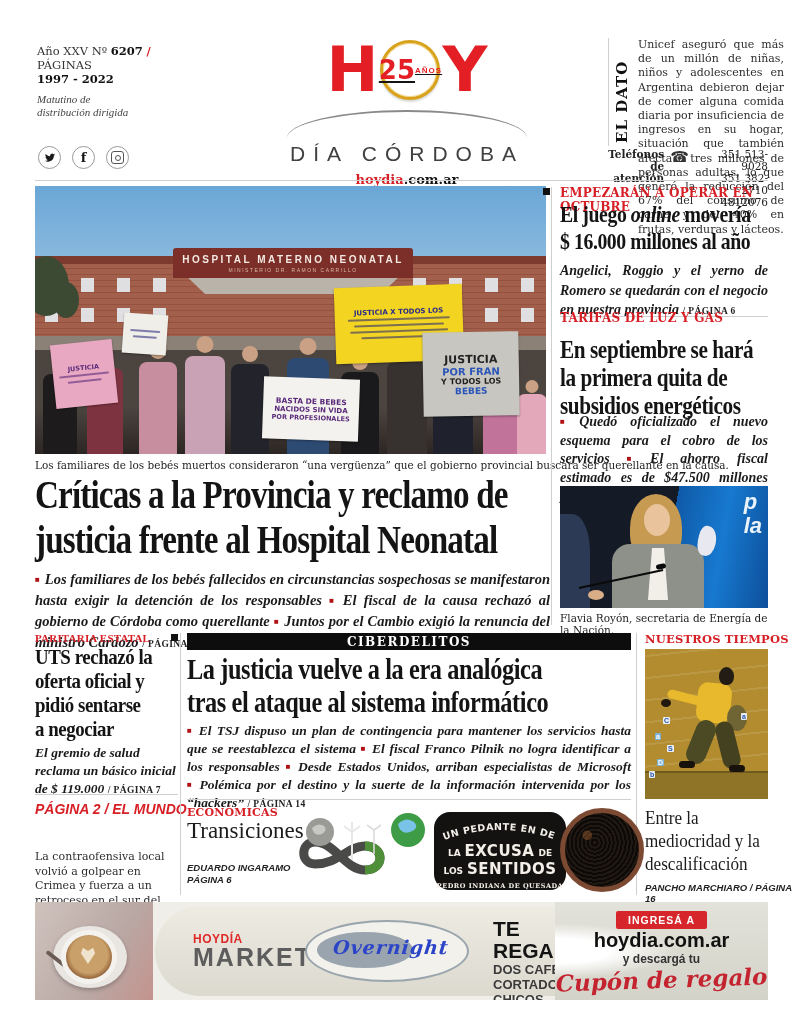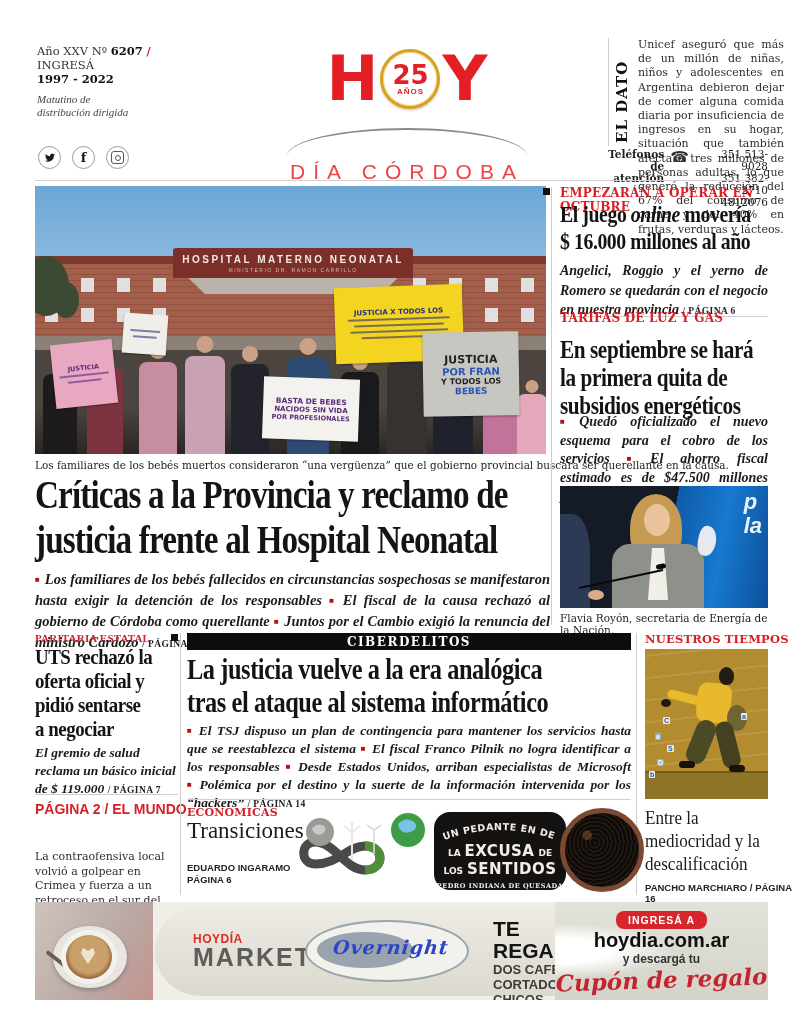--- a/index.html
+++ b/index.html
@@ -7,39 +7,39 @@
         font-family:"Liberation Serif",serif;color:#141414;}
   .abs{position:absolute;}
   .hr{position:absolute;height:1px;background:#cfcfcf;}
   .vr{position:absolute;width:1px;background:#cfcfcf;}
   .sqmark{position:absolute;width:7px;height:7px;background:#111;}
   .kicker{font-family:"DejaVu Serif",serif;font-weight:bold;color:#d71f26;font-size:12px;letter-spacing:.2px;}
   .headline{font-weight:bold;letter-spacing:-0.5px;transform-origin:left top;}
   .deck{font-style:italic;font-weight:600;text-align:justify;color:#1a1a1a;}
   .seg::before{content:"■";color:#b01116;font-style:normal;font-size:8px;vertical-align:2px;margin-right:5px;}
   .pageref{font-style:normal;font-weight:bold;font-size:9.5px;letter-spacing:.4px;color:#222;}
-  .sans{font-family:"Liberation Sans",sans-serif;}
+  .sans{font-family:"Liberation Sans",sans-serif;font-style:italic;}
   
   .hdr-date{font-family:"DejaVu Serif",serif;font-weight:bold;font-size:12.5px;line-height:15px;}
   .hdr-ed{font-family:"DejaVu Serif",serif;font-size:11.5px;line-height:14px;color:#333;margin-top:6px;}
   .hdr-ed b{color:#111;}
   .hdr-ed .slash{color:#d71f26;font-weight:bold;}
   .hdr-mat{font-style:italic;font-size:11px;line-height:13px;color:#444;margin-top:7px;}
   .hdr-sub{font-family:"DejaVu Serif",serif;font-weight:bold;font-size:12px;margin-top:8px;}
   .soc{width:21px;height:21px;border:1px solid #9a9a9a;border-radius:50%;display:inline-flex;
        align-items:center;justify-content:center;margin-right:7px;vertical-align:middle;}
   .logo-row{display:flex;align-items:center;justify-content:center;}
   .logo-letter{font-family:"DejaVu Sans",sans-serif;font-weight:bold;font-size:62px;color:#e31e24;line-height:60px;}
   .logo-circ{width:54px;height:54px;border-radius:50%;border:3px solid #d8a21c;
              box-shadow:inset 0 0 0 1px #f3d98c, 0 2px 2px rgba(0,0,0,.15);
-             display:flex;flex-direction:column;align-items:center;justify-content:center;margin:17px 2px;background:#fff;}
+             display:flex;flex-direction:row;align-items:center;justify-content:center;margin:8px 2px;background:#fff;text-decoration:underline;}
   .logo-25{font-family:"DejaVu Sans",sans-serif;font-weight:bold;font-size:26px;color:#e31e24;line-height:24px;}
   .logo-anos{font-family:"Liberation Sans",sans-serif;font-weight:bold;font-size:8px;color:#e31e24;letter-spacing:1px;}
   .logo-arc{width:240px;height:26px;border-top:2px solid #8a8a8a;border-radius:50%/100% 100% 0 0;margin:2px auto 0;}
-  .logo-dia{font-family:"Liberation Sans",sans-serif;font-size:21px;color:#ef4444;letter-spacing:8px;text-align:center;margin-top:4px;}
+  .logo-dia{font-family:"Liberation Sans",sans-serif;font-size:21px;color:#404040;letter-spacing:8px;text-align:center;margin-top:4px;}
   .logo-url{font-family:"DejaVu Serif",serif;font-weight:bold;font-size:13px;text-align:center;margin-top:6px;}
   .eldato-label{writing-mode:vertical-rl;transform:rotate(180deg);font-family:"DejaVu Serif",serif;
                 font-weight:bold;font-size:15px;letter-spacing:1px;color:#111;}
   .eldato-text{font-family:"DejaVu Serif",serif;font-size:11px;line-height:14.2px;color:#2e2e2e;text-align:justify;}
   .phones{font-family:"DejaVu Serif",serif;font-size:10.5px;color:#222;}
   
   .photo-main{left:35px;top:186px;width:511px;height:268px;overflow:hidden;background:linear-gradient(#6aa7d6,#a9cbe6 55%,#cfe0ee);}
   .bldg{position:absolute;left:0;top:78px;width:100%;height:88px;
         background:repeating-linear-gradient(0deg,#a2604c 0 5px,#95503e 5px 6px);}
   .bldg-top{position:absolute;left:0;top:70px;width:100%;height:8px;background:#7d3b30;}
@@ -117,36 +117,36 @@
   .ba-brand1{font-family:"Liberation Sans",sans-serif;font-weight:bold;color:#e02a2a;font-size:12px;letter-spacing:.5px;}
   .ba-brand2{font-family:"Liberation Sans",sans-serif;font-weight:bold;color:#5d5d5d;font-size:25px;letter-spacing:2px;line-height:22px;}
   .ov-oval{position:absolute;left:150px;top:14px;width:160px;height:58px;border:2px solid #9aa5ad;border-radius:50%;background:#f2f1ec;}
   .ov-inner{position:absolute;left:10px;top:10px;width:96px;height:36px;border-radius:50%;background:#9aa4ae;}
   .ov-text{position:absolute;left:14px;top:14px;width:140px;text-align:center;font-family:"DejaVu Serif",serif;
            font-style:italic;font-weight:bold;font-size:19px;color:#2b44c8;letter-spacing:1px;transform:skewX(-6deg);}
   .ba-regala{font-family:"Liberation Sans",sans-serif;font-weight:bold;color:#141414;}
   .ba-right{position:absolute;left:520px;top:0;width:213px;height:98px;
             background:radial-gradient(ellipse at 0% 50%,#fff 0 18%,rgba(255,255,255,0) 40%),linear-gradient(#e3e2da,#d4d3c9);}
   .ba-badge{background:#d6252b;color:#fff;font-family:"Liberation Sans",sans-serif;font-weight:bold;
-            font-size:10.5px;letter-spacing:1px;padding:3px 12px;border-radius:8px;display:inline-block;}
+            font-size:10.5px;letter-spacing:1px;padding:3px 12px;border-radius:2px;display:inline-block;}
   .ba-url{font-family:"Liberation Sans",sans-serif;font-weight:bold;font-size:20px;color:#111;}
   .ba-desc{font-family:"Liberation Sans",sans-serif;font-weight:bold;font-size:12px;color:#333;}
   .ba-cupon{font-family:"DejaVu Serif",serif;font-style:italic;font-weight:bold;font-size:23px;color:#c32430;transform:rotate(-2deg);}
 </style>
 </head>
 <body>
 
 <div class="page">
 
   <div class="abs" style="left:37px;top:38px;width:170px;">
     <div class="hdr-ed">
       <span>Año XXV Nº</span>
       <b>6207</b>
       <span class="slash">/</span>
-      <span>INGRESÁ</span>
+      <span>PÁGINAS</span>
       <div><b>1997 - 2022</b></div>
     </div>
     <div class="hdr-mat">
       <div>Matutino de</div>
       <div>distribución dirigida</div>
     </div>
   </div>
 
   <div class="abs" style="left:38px;top:146px;">
     <span class="soc">

